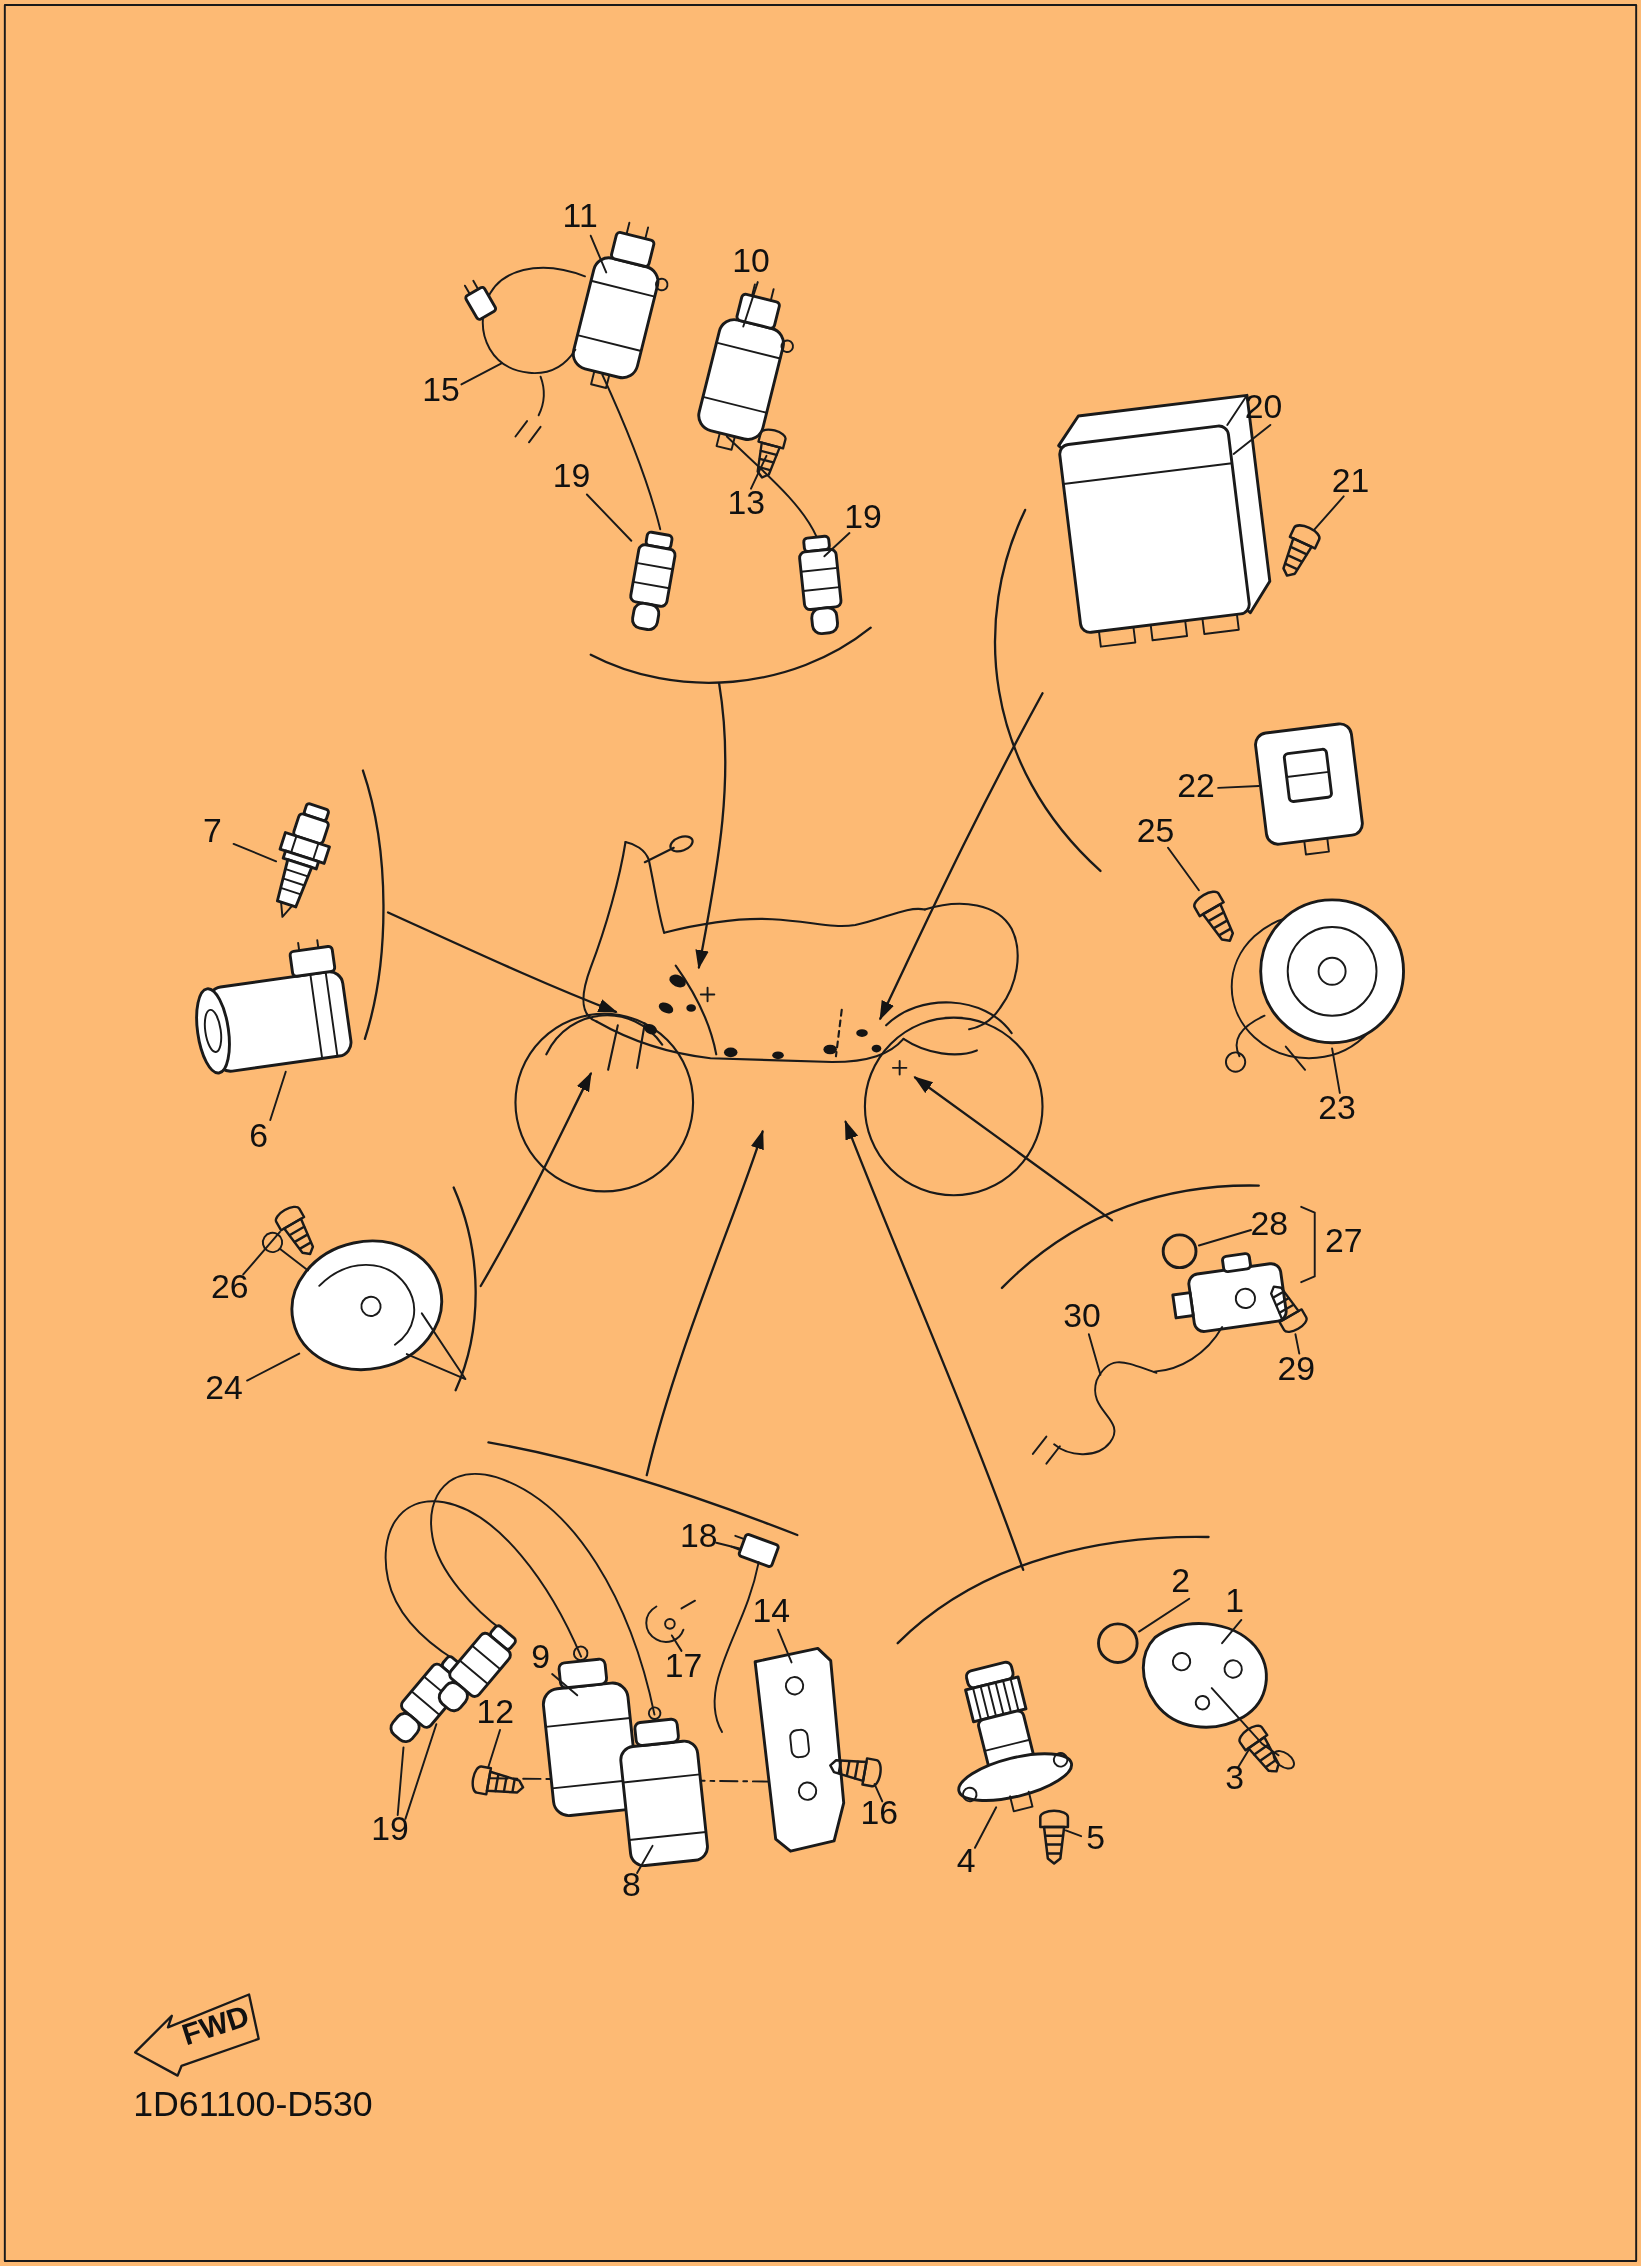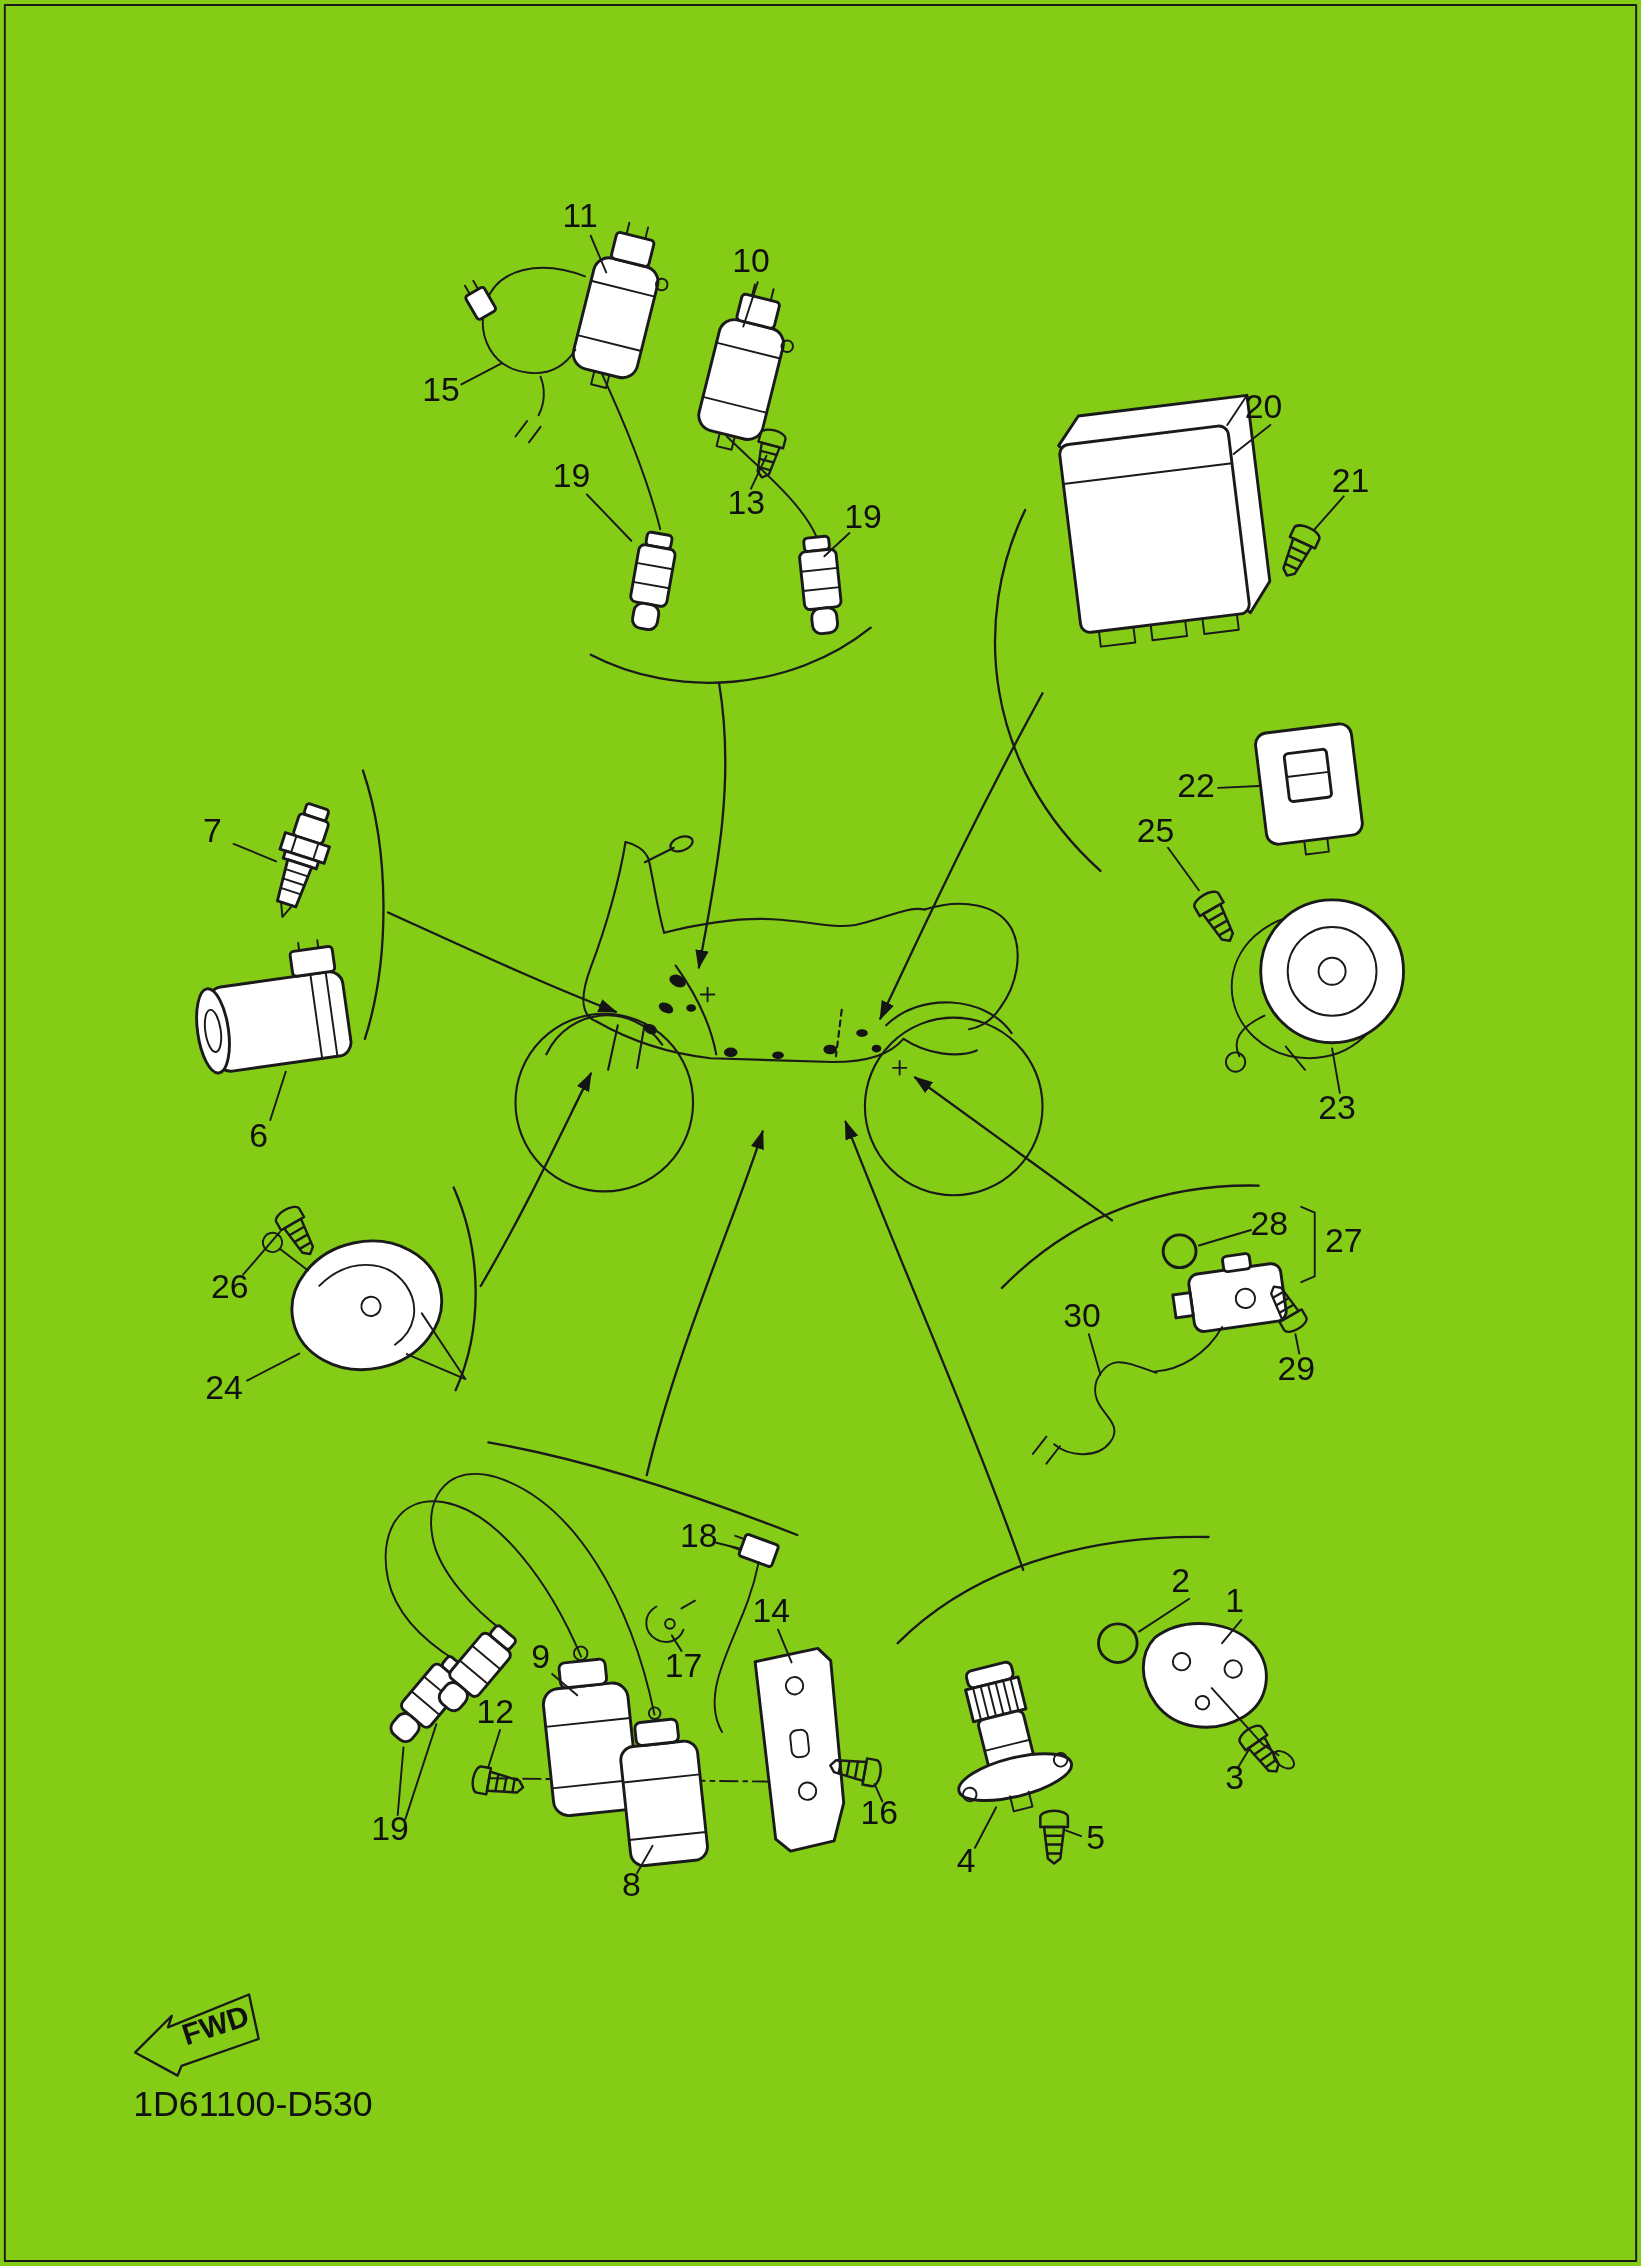--- a/index.html
+++ b/index.html
@@ -1,17 +1,17 @@
 <!DOCTYPE html>
 <html><head>
 <meta charset="utf-8">
 <style>
   html,body { margin:0; padding:0; background:#e8e8e8; }
   .page {
-    width:1641px; height:2266px; background:#84cc16; position:relative;
+    width:1641px; height:2266px; background:#fdba74; position:relative;
     font-family:"Liberation Sans", sans-serif;
   }
   svg { display:block; }
   .ln    { fill:none; stroke:#1a1a1a; stroke-width:3; stroke-linecap:round; stroke-linejoin:round; }
   .thin  { stroke-width:2; }
   .med   { stroke-width:2.4; }
   .solid { fill:#ffffff; stroke:#1a1a1a; stroke-width:3; stroke-linejoin:round; }
   .bike  { fill:none; stroke:#1a1a1a; stroke-width:2.2; stroke-linecap:round; stroke-linejoin:round; }
   .blob  { fill:#141414; stroke:none; }
   .leader{ fill:none; stroke:#1a1a1a; stroke-width:2; stroke-linecap:round; }

